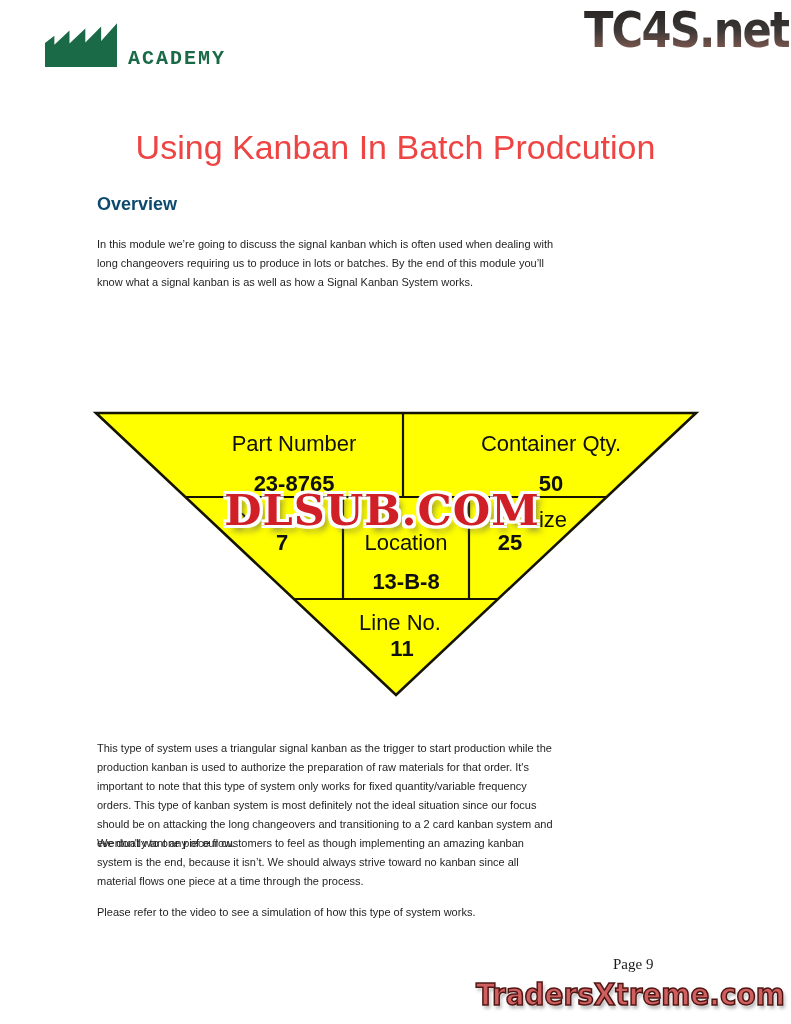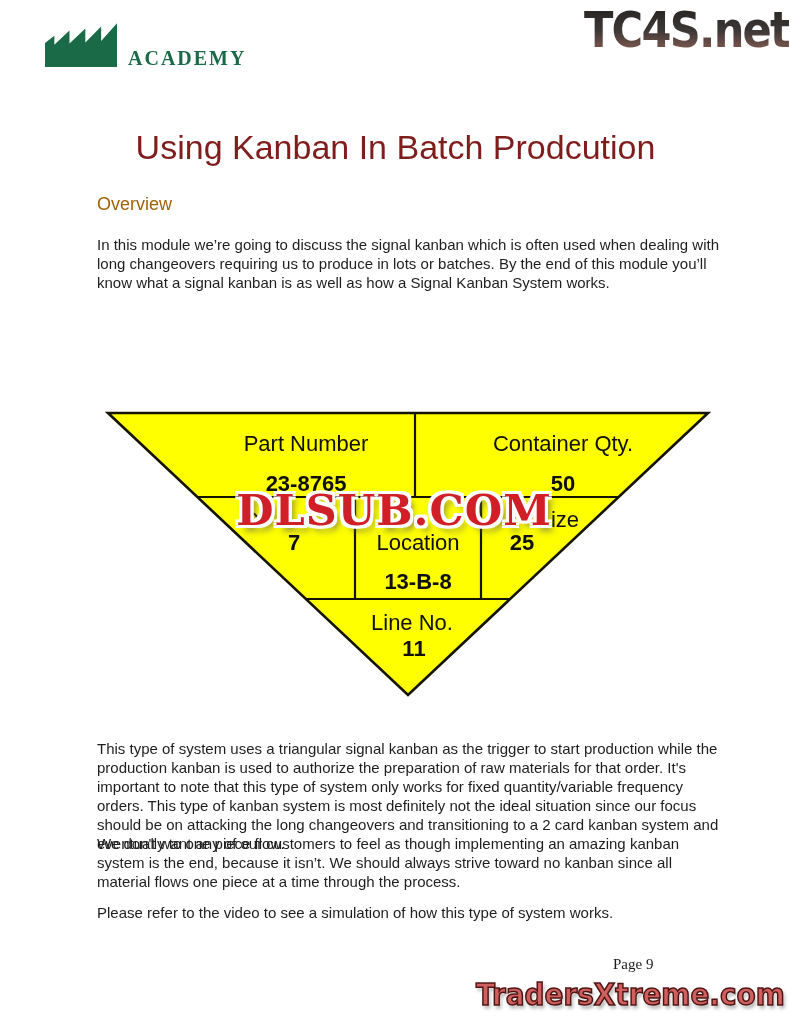--- a/index.html
+++ b/index.html
@@ -16,56 +16,56 @@
     background:#1b6a47;
     clip-path:polygon(0% 100%,0% 54%,13% 40%,13% 57%,34% 30%,34% 55%,56% 26%,56% 53%,78% 22%,78% 50%,100% 16%,100% 100%);
   }
   .logo-wordmark{
     position:absolute;left:126px;top:10px;
     font-family:"DejaVu Sans",sans-serif;
     font-size:36px;font-weight:700;color:#1b6a47;letter-spacing:0px;
   }
   .logo-subtitle{
     position:absolute;left:128px;top:47px;
-    font-family:Liberation Serif, serif;
+    font-family:Liberation Mono, monospace;
     font-size:20px;font-weight:700;color:#1b6a47;letter-spacing:2px;text-align:right;
   }
   
   .tc4s{
     position:absolute;right:2px;top:2px;
     font-family:"DejaVu Sans",sans-serif;
     font-size:49px;font-weight:900;letter-spacing:-2px;
     transform:scaleX(.88);transform-origin:right top;
     background:linear-gradient(180deg,#211f1e 0%,#3c3836 50%,#9c685c 100%);
     -webkit-background-clip:text;background-clip:text;color:transparent;
   }
   
   .doc-title{
     position:absolute;left:0;right:0;top:128px;margin:0;
     text-align:center;
-    font-size:34px;font-weight:400;color:#7f1d1d;
+    font-size:34px;font-weight:400;color:#ef4444;
   }
   .section-heading{
     position:absolute;left:97px;margin:0;
-    font-size:18px;font-weight:400;color:#a16207;
+    font-size:18px;font-weight:700;color:#0c4a6e;
   }
   .h-overview{top:194px;}
   .h-definition{top:307px;}
   .para{
     position:absolute;left:97px;width:630px;margin:0;
-    font-size:15px;line-height:19px;color:#1e1e1e;
+    font-size:11px;line-height:19px;color:#1e1e1e;
     white-space:pre-line;
   }
   .p1{top:235px;}
   .p2{top:349px;}
   .p3{top:739px;}
   .p4{top:834px;}
   .p5{top:903px;}
   
-  .kanban-figure{position:absolute;left:102px;top:407px;width:612px;height:292px;}
+  .kanban-figure{position:absolute;left:90px;top:407px;width:612px;height:292px;}
   .kanban-svg{position:absolute;left:0;top:0;}
   .kanban-svg text{
     font-family:"Liberation Sans",sans-serif;
     font-size:22px;fill:#101010;
   }
   .kanban-svg text.bold{font-weight:bold;}
   .kanban-svg line,.kanban-svg polygon{stroke:#141400;}
   
   .dlsub{
     position:absolute;left:122px;top:78px;width:340px;

